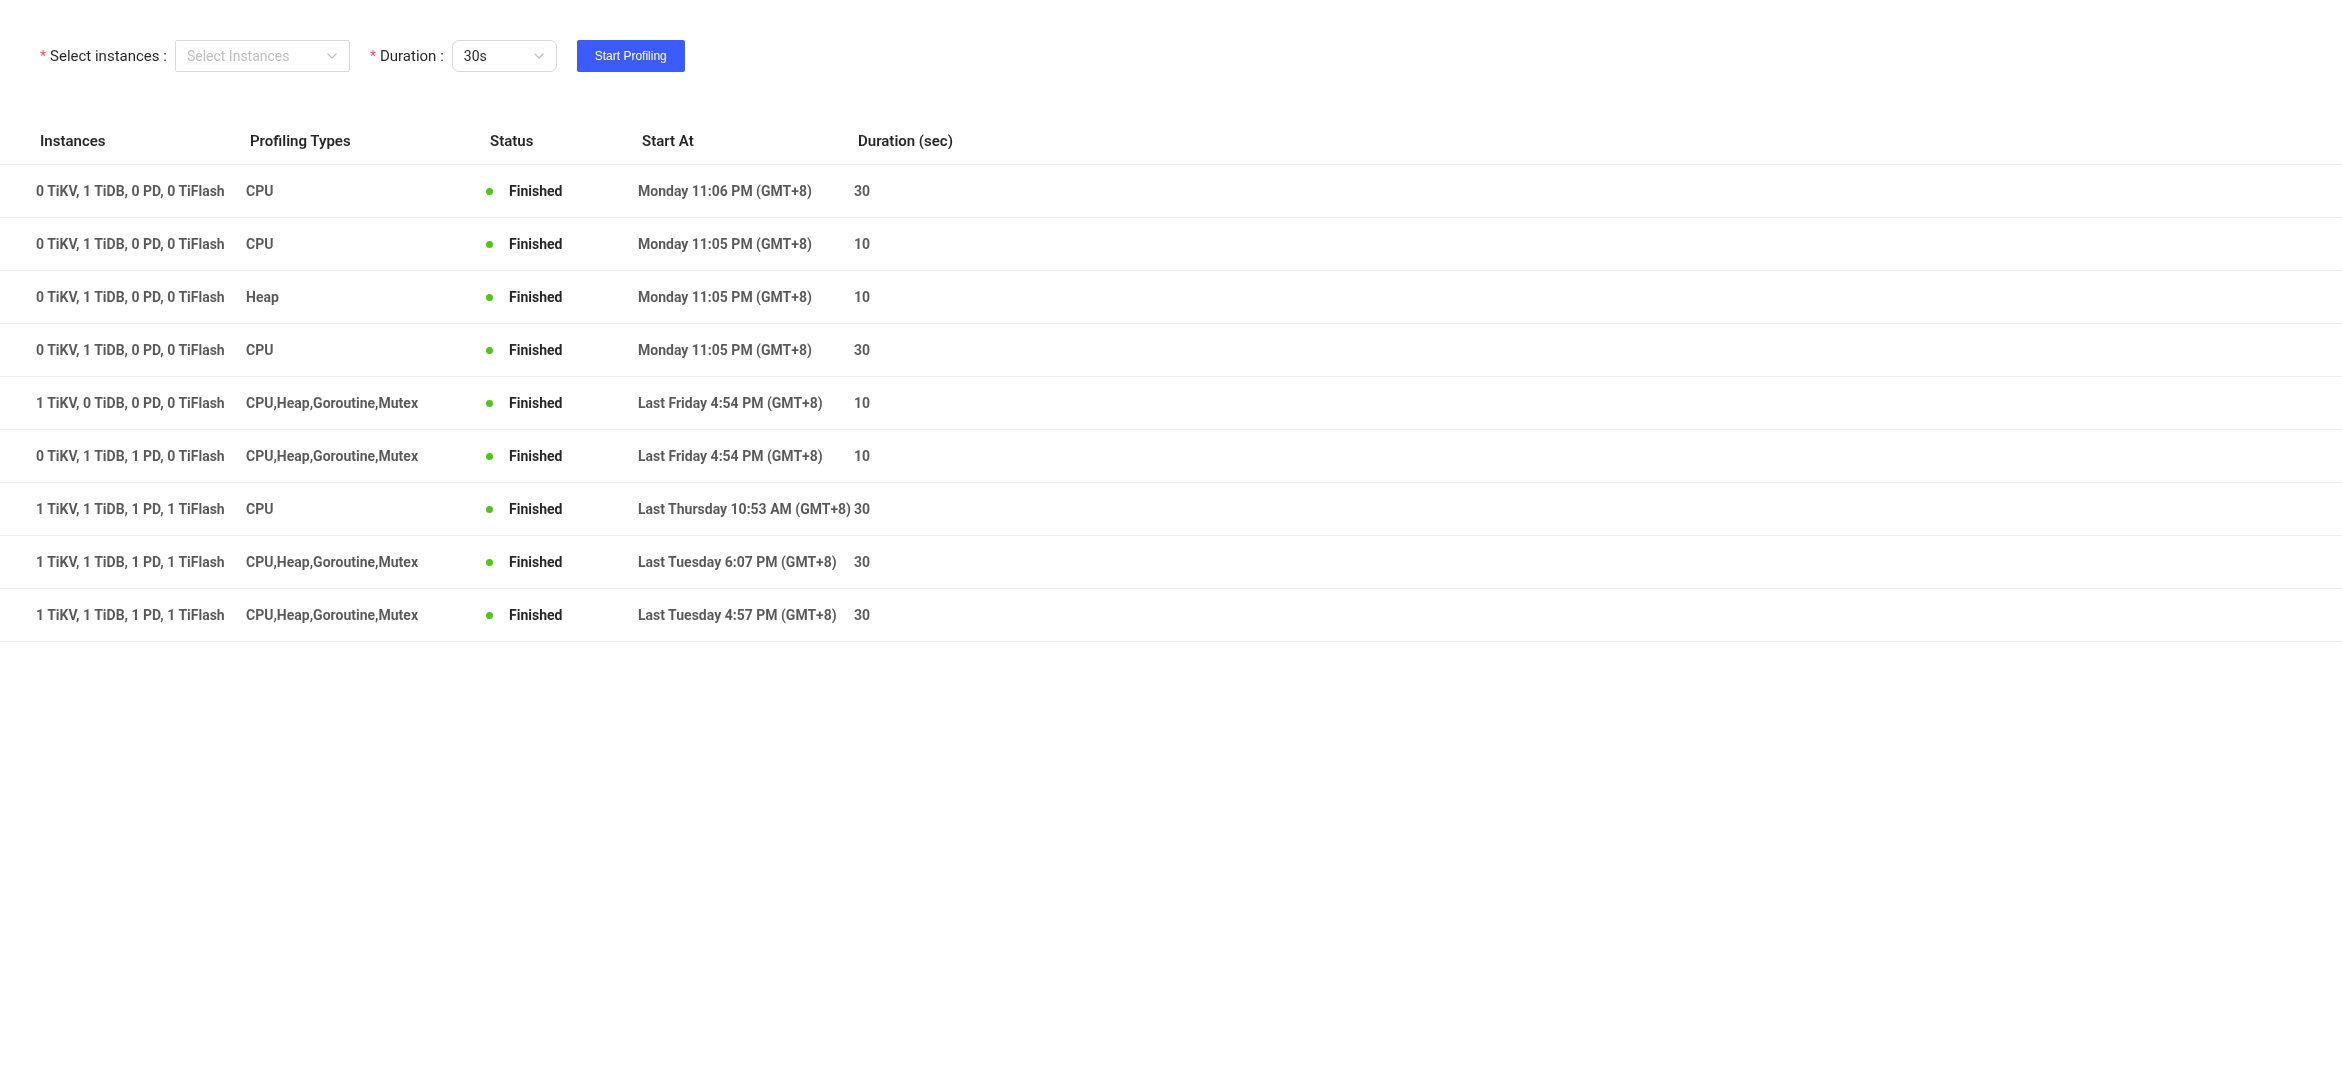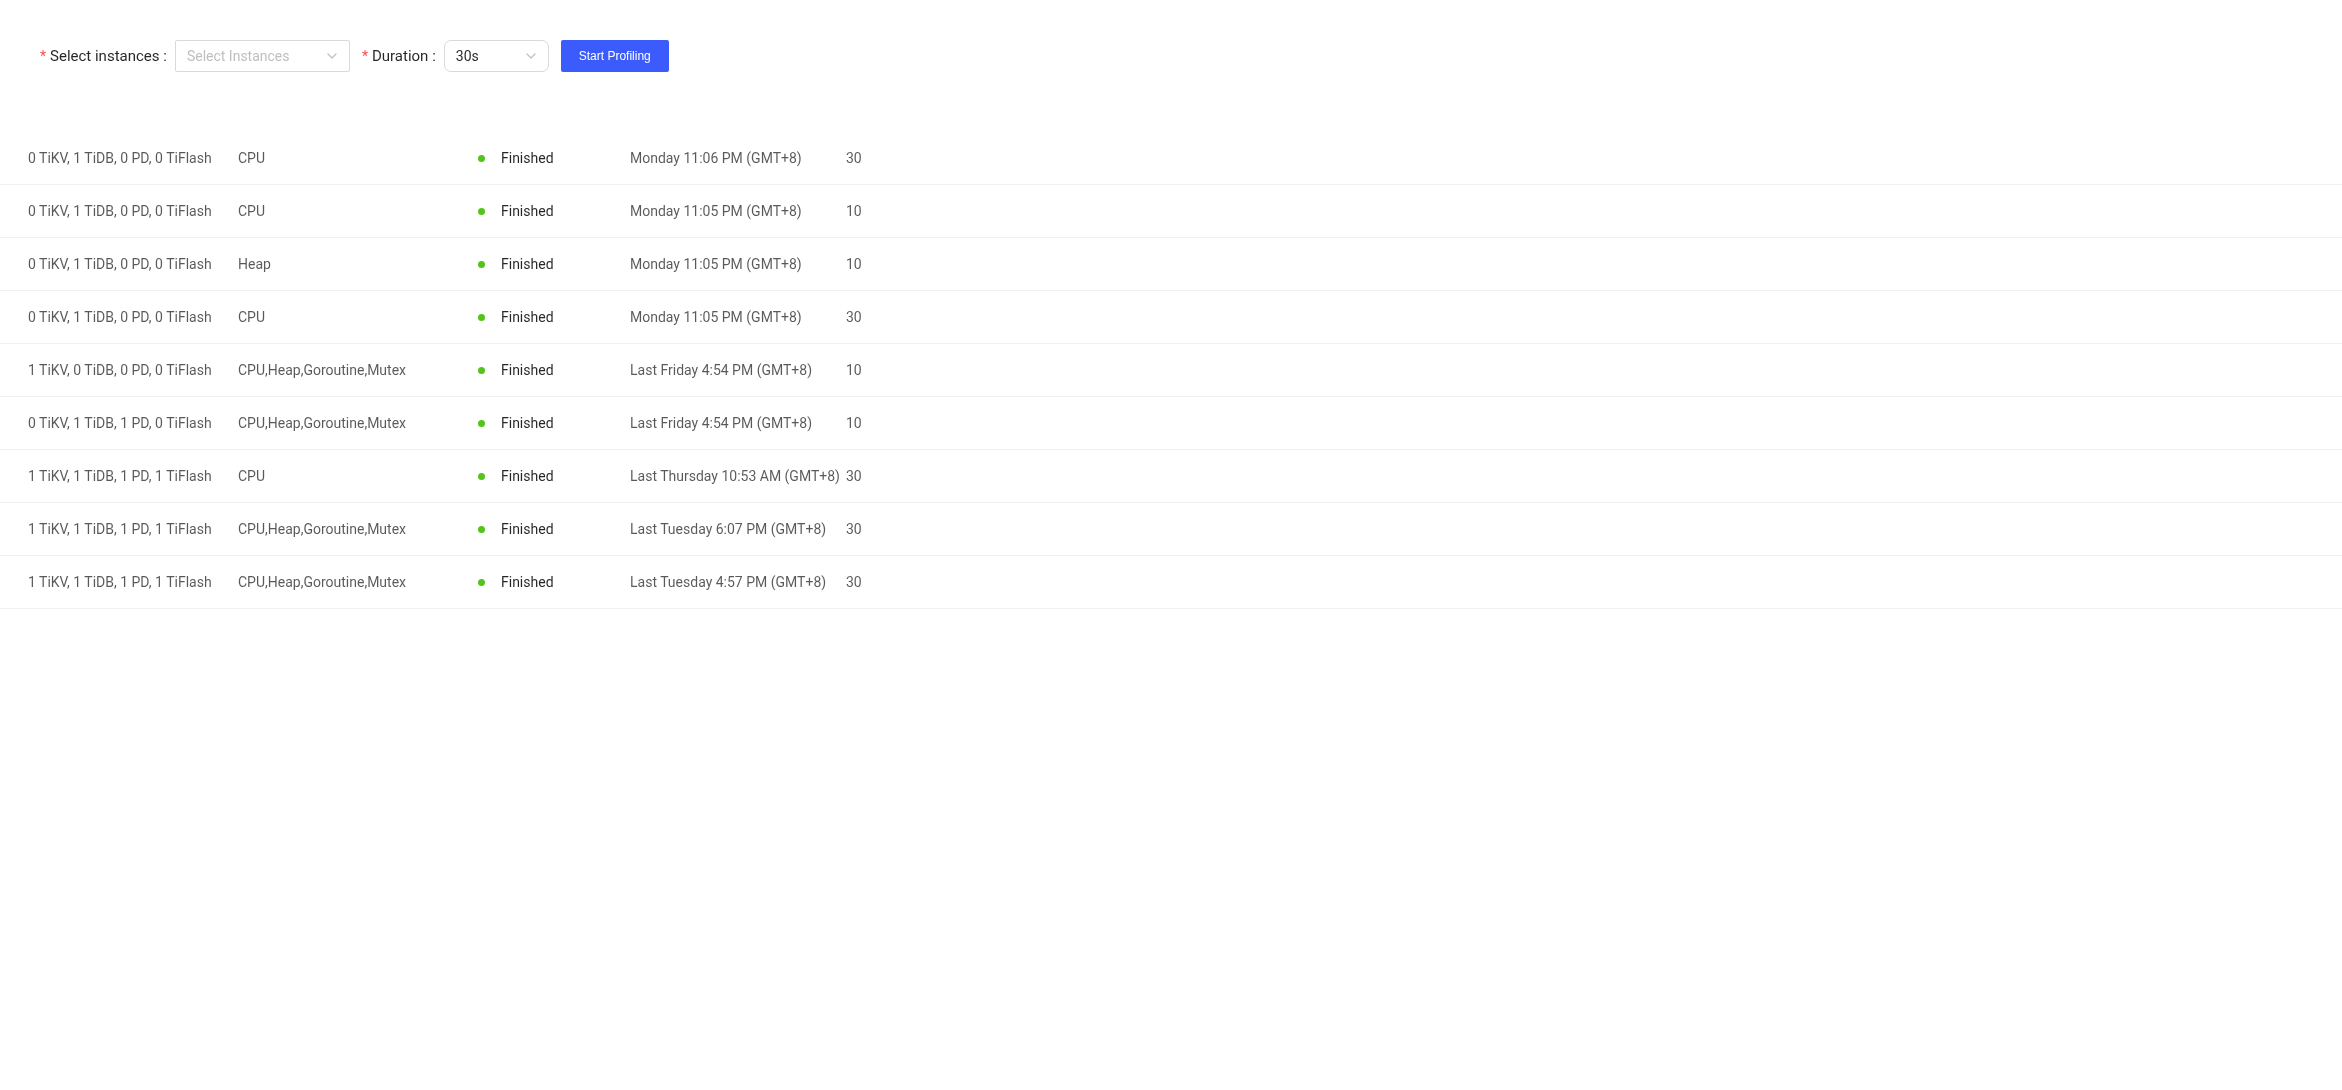--- a/index.html
+++ b/index.html
@@ -12,21 +12,21 @@
       background: #fff;
       color: rgba(0,0,0,0.85);
       font-size: 14px;
     }
     .container {
       padding: 40px 0 0 0;
     }
     .form-row {
       display: flex;
       align-items: center;
-      gap: 12px;
+      gap: 20px;
       padding: 0 40px;
       margin-bottom: 60px;
       flex-wrap: wrap;
     }
     .form-item {
       display: flex;
       align-items: center;
       gap: 8px;
     }
     .form-label {
@@ -91,23 +91,24 @@
       color: rgba(0,0,0,0.85);
       font-size: 15px;
     }
     .tbody {
       display: flex;
       flex-direction: column;
     }
     .row {
       display: flex;
       align-items: center;
-      padding: 18px 28px;
+      padding: 18px 36px;
       border-bottom: 1px solid #f0f0f0;
       color: rgba(0,0,0,0.65);
+      font-weight: bold;
     }
     .col-instances { width: 210px; flex-shrink: 0; }
     .col-types { width: 240px; flex-shrink: 0; }
     .col-status { width: 152px; flex-shrink: 0; }
     .col-start { width: 216px; flex-shrink: 0; }
     .col-duration { width: 120px; flex-shrink: 0; }
     .status-cell {
       display: flex;
       align-items: center;
       gap: 16px;
@@ -151,20 +152,27 @@
               <path d="M2 4l4 4 4-4" stroke="#bfbfbf" stroke-width="1.2" stroke-linecap="round" stroke-linejoin="round"></path>
             </svg>
         </span>
       </div>
     </div>
 
     <button class="btn-primary">Start Profiling</button>
   </div>
 
   <div class="table">
+    <div class="thead">
+      <div class="th col-instances">Instances</div>
+      <div class="th col-types">Profiling Types</div>
+      <div class="th col-status">Status</div>
+      <div class="th col-start">Start At</div>
+      <div class="th col-duration">Duration (sec)</div>
+    </div>
     <div class="tbody" id="tbody">
         <div class="row">
           <div class="col-instances">0 TiKV, 1 TiDB, 0 PD, 0 TiFlash</div>
           <div class="col-types">CPU</div>
           <div class="col-status status-cell">
             <span class="status-dot"></span>
             <span class="status-text">Finished</span>
           </div>
           <div class="col-start">Monday 11:06 PM (GMT+8)</div>
           <div class="col-duration">30</div>

